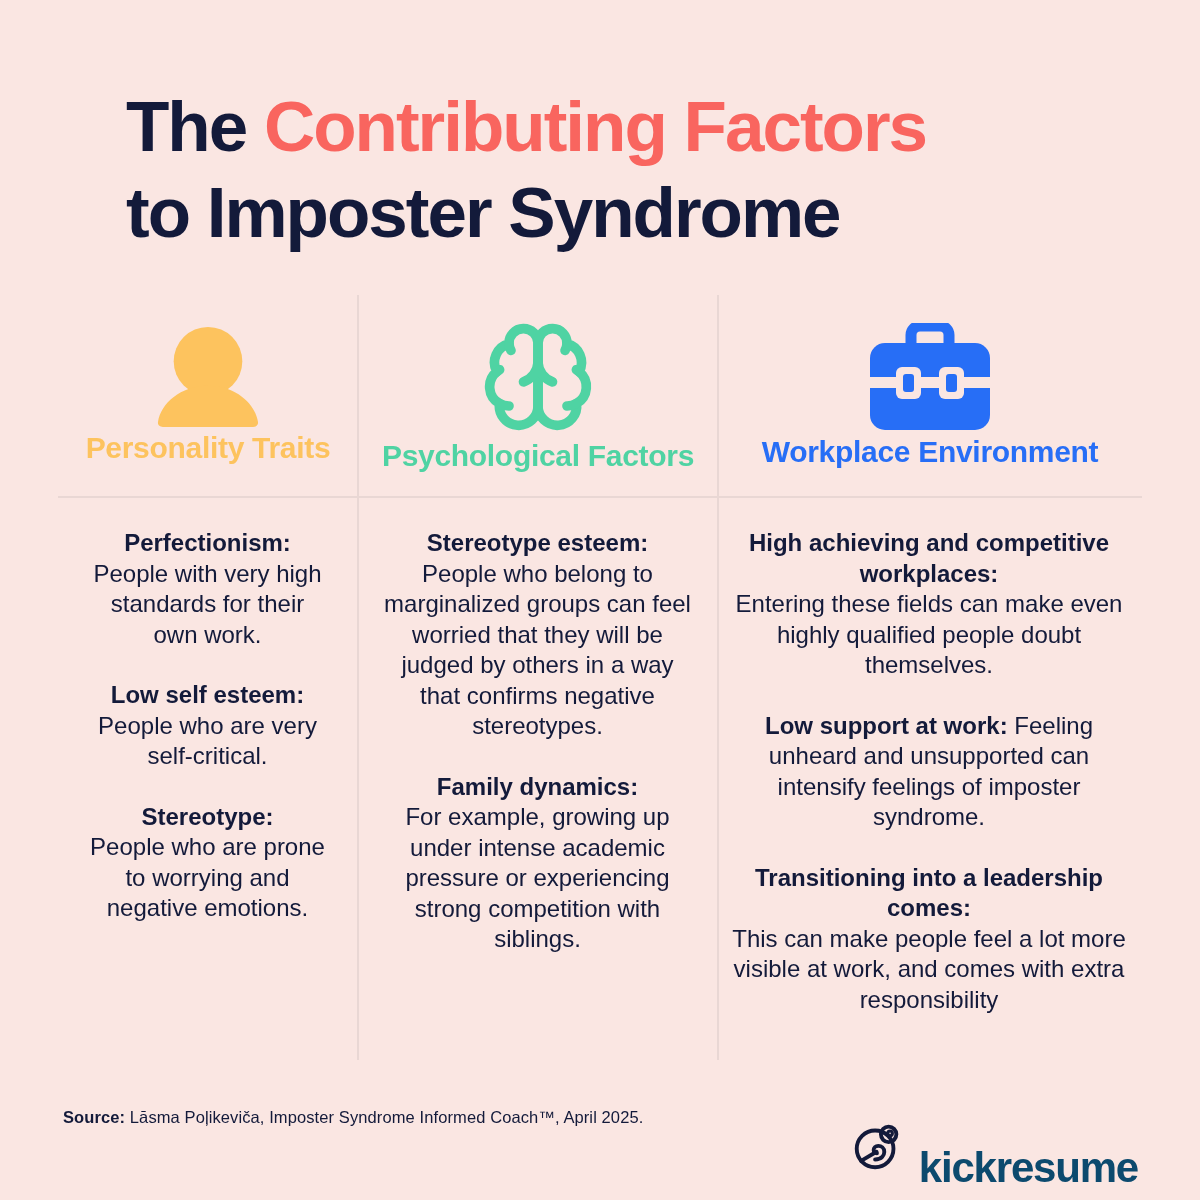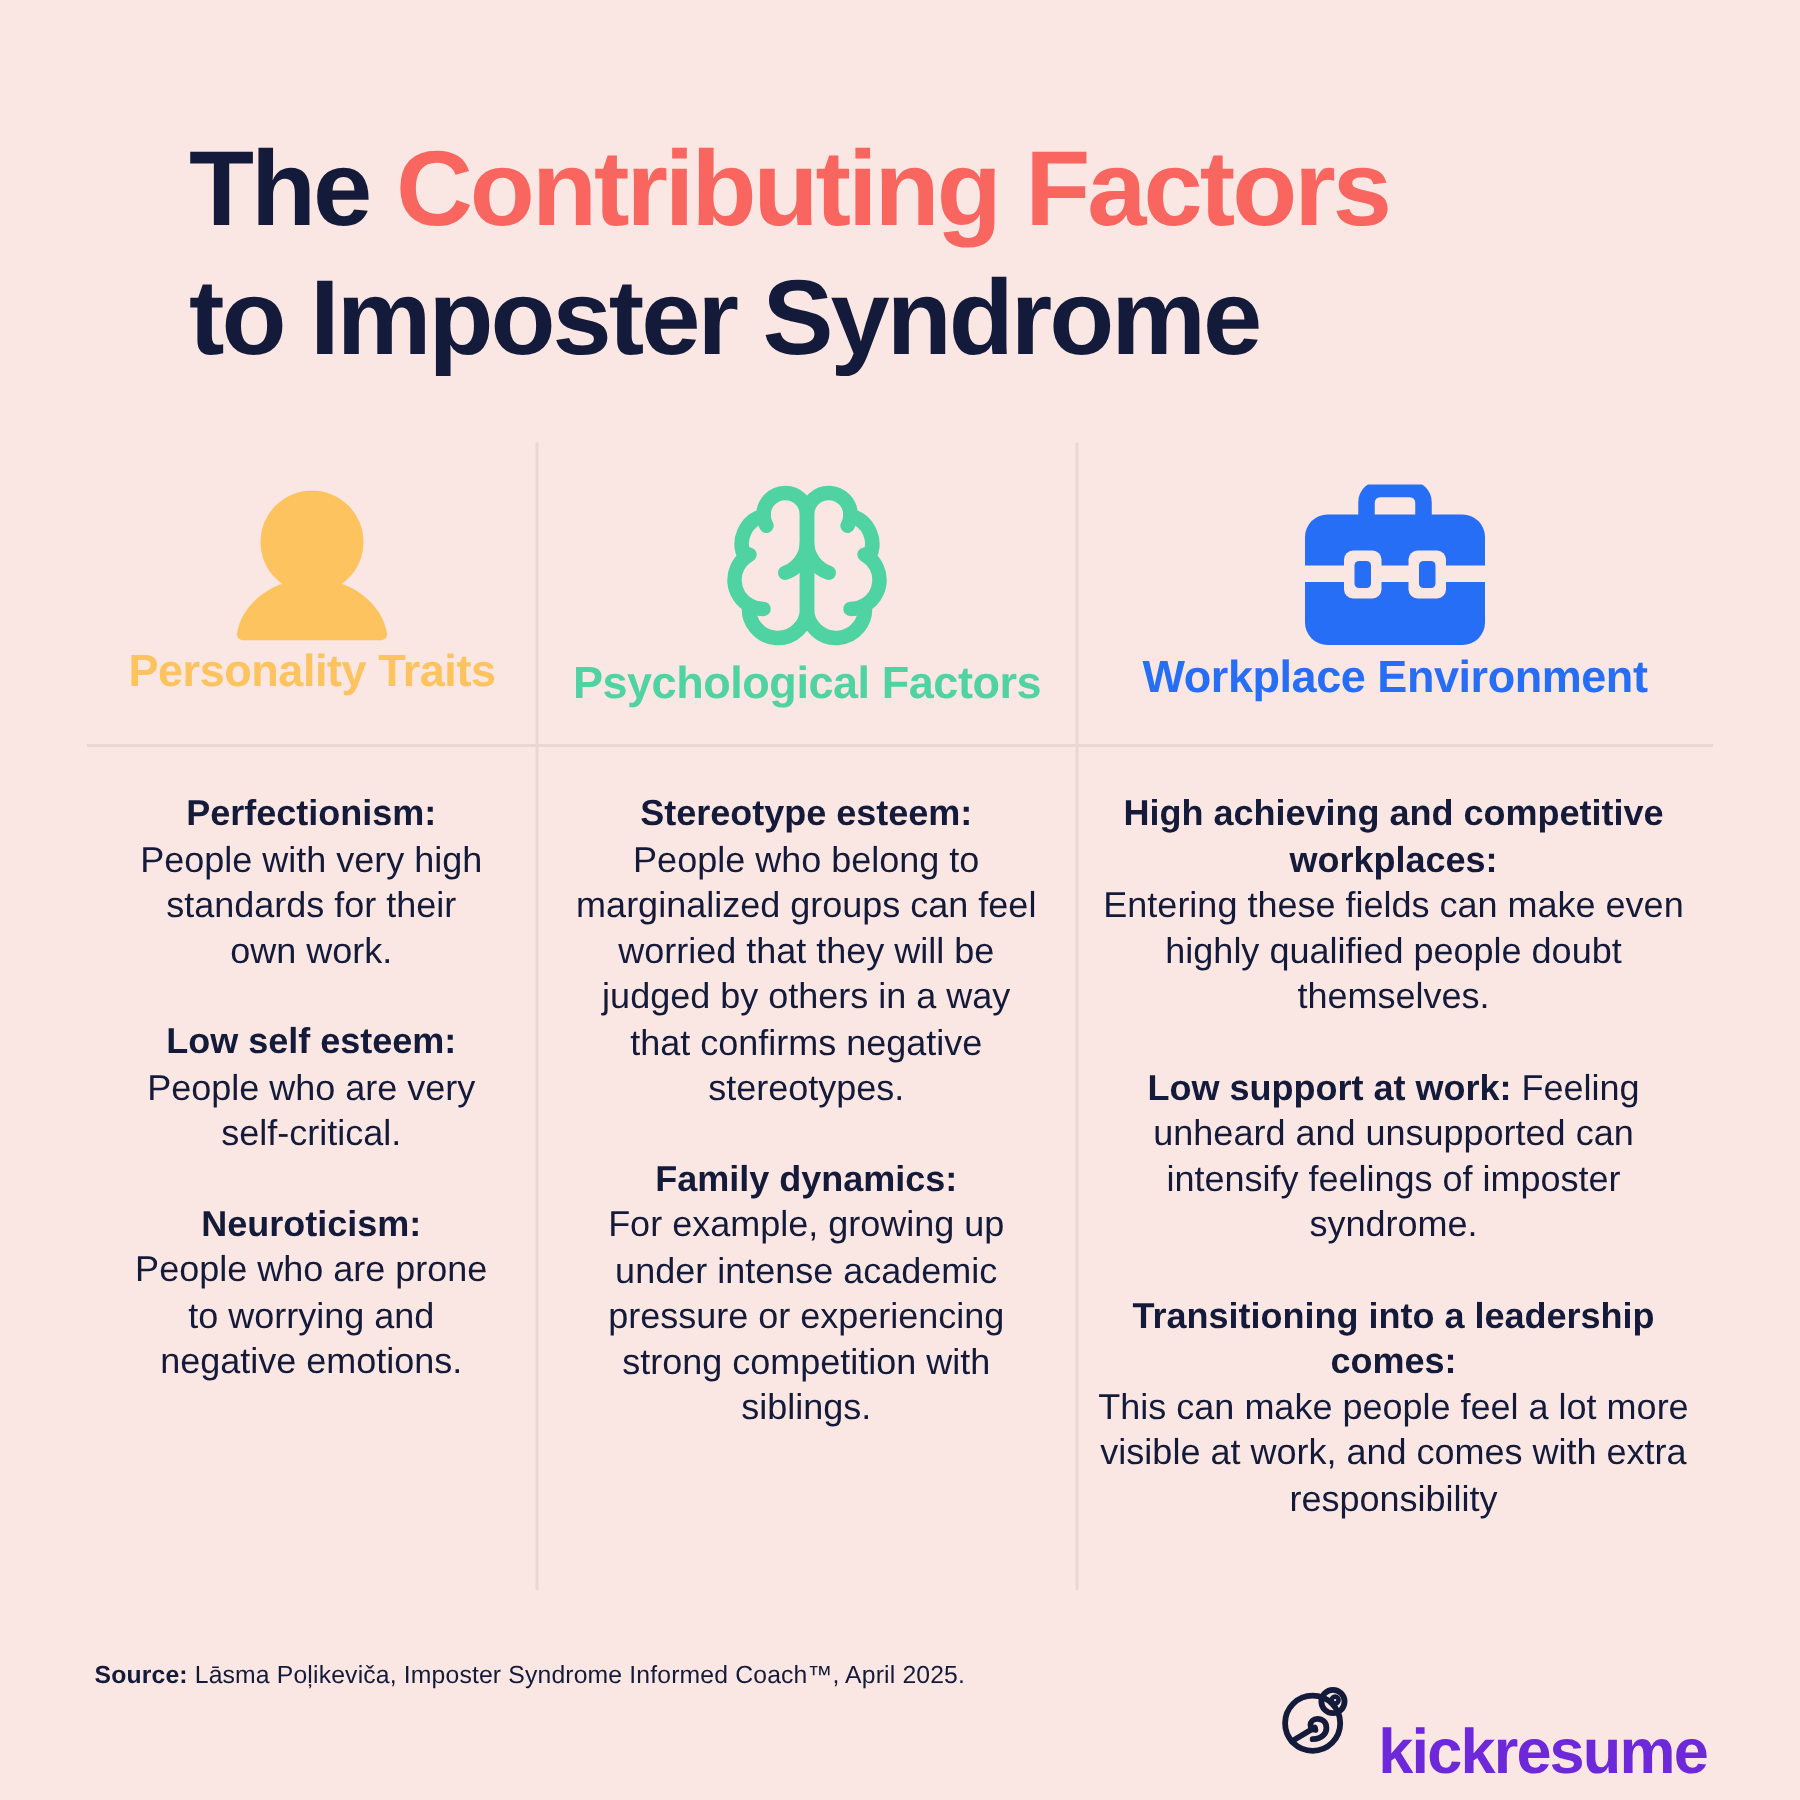--- a/index.html
+++ b/index.html
@@ -52,21 +52,21 @@
     position:absolute; left:63px; top:1108px;
     font-size:16.5px; letter-spacing:0.1px; color:#131A3A;
   }
   .source strong { font-weight:700; }
 
   .brand {
     position:absolute; right:62px; top:1096px;
     display:flex; align-items:center; gap:12px;
   }
   .wordmark {
-    font-size:42px; font-weight:700; letter-spacing:-1.2px; color:#6d28d9;margin-top:48px;
+    font-size:42px; font-weight:700; letter-spacing:-1.2px; color:#0c4a6e;margin-top:48px;
   }
 </style>
 </head>
 <body>
 
 <div class="page">
 
   <h1 class="title">
     <span class="line"><span>The </span><span class="coral">Contributing Factors</span></span>
     <span class="line">to Imposter Syndrome</span>
@@ -108,21 +108,21 @@
       <rect x="34" y="51" width="11" height="18" rx="3" fill="#276EF6"></rect>
       <rect x="70" y="44" width="25" height="32" rx="6" fill="#FAE6E2"></rect>
       <rect x="77" y="51" width="11" height="18" rx="3" fill="#276EF6"></rect>
     </svg>
     <div class="col-label blue">Workplace Environment</div>
   </div>
 
   <div class="col-body c1">
     <p><strong>Perfectionism:</strong> <span>People with very high standards for their own work.</span></p>
     <p><strong>Low self esteem:</strong> <span>People who are very self-critical.</span></p>
-    <p><strong>Neuroticism:</strong> <span>People who are prone to worrying and negative emotions.</span></p>
+    <p><strong>Stereotype:</strong> <span>People who are prone to worrying and negative emotions.</span></p>
   </div>
 
   <div class="col-body c2">
     <p><strong>Stereotype esteem:</strong> <span>People who belong to marginalized groups can feel worried that they will be judged by others in a way that confirms negative stereotypes.</span></p>
     <p><strong>Family dynamics:</strong> <span>For example, growing up under intense academic pressure or experiencing strong competition with siblings.</span></p>
   </div>
 
   <div class="col-body c3">
     <p><strong>High achieving and competitive workplaces:</strong> <span>Entering these fields can make even highly qualified people doubt themselves.</span></p>
     <p class="inline-head"><strong>Low support at work:</strong> <span>Feeling unheard and unsupported can intensify feelings of imposter syndrome.</span></p>

